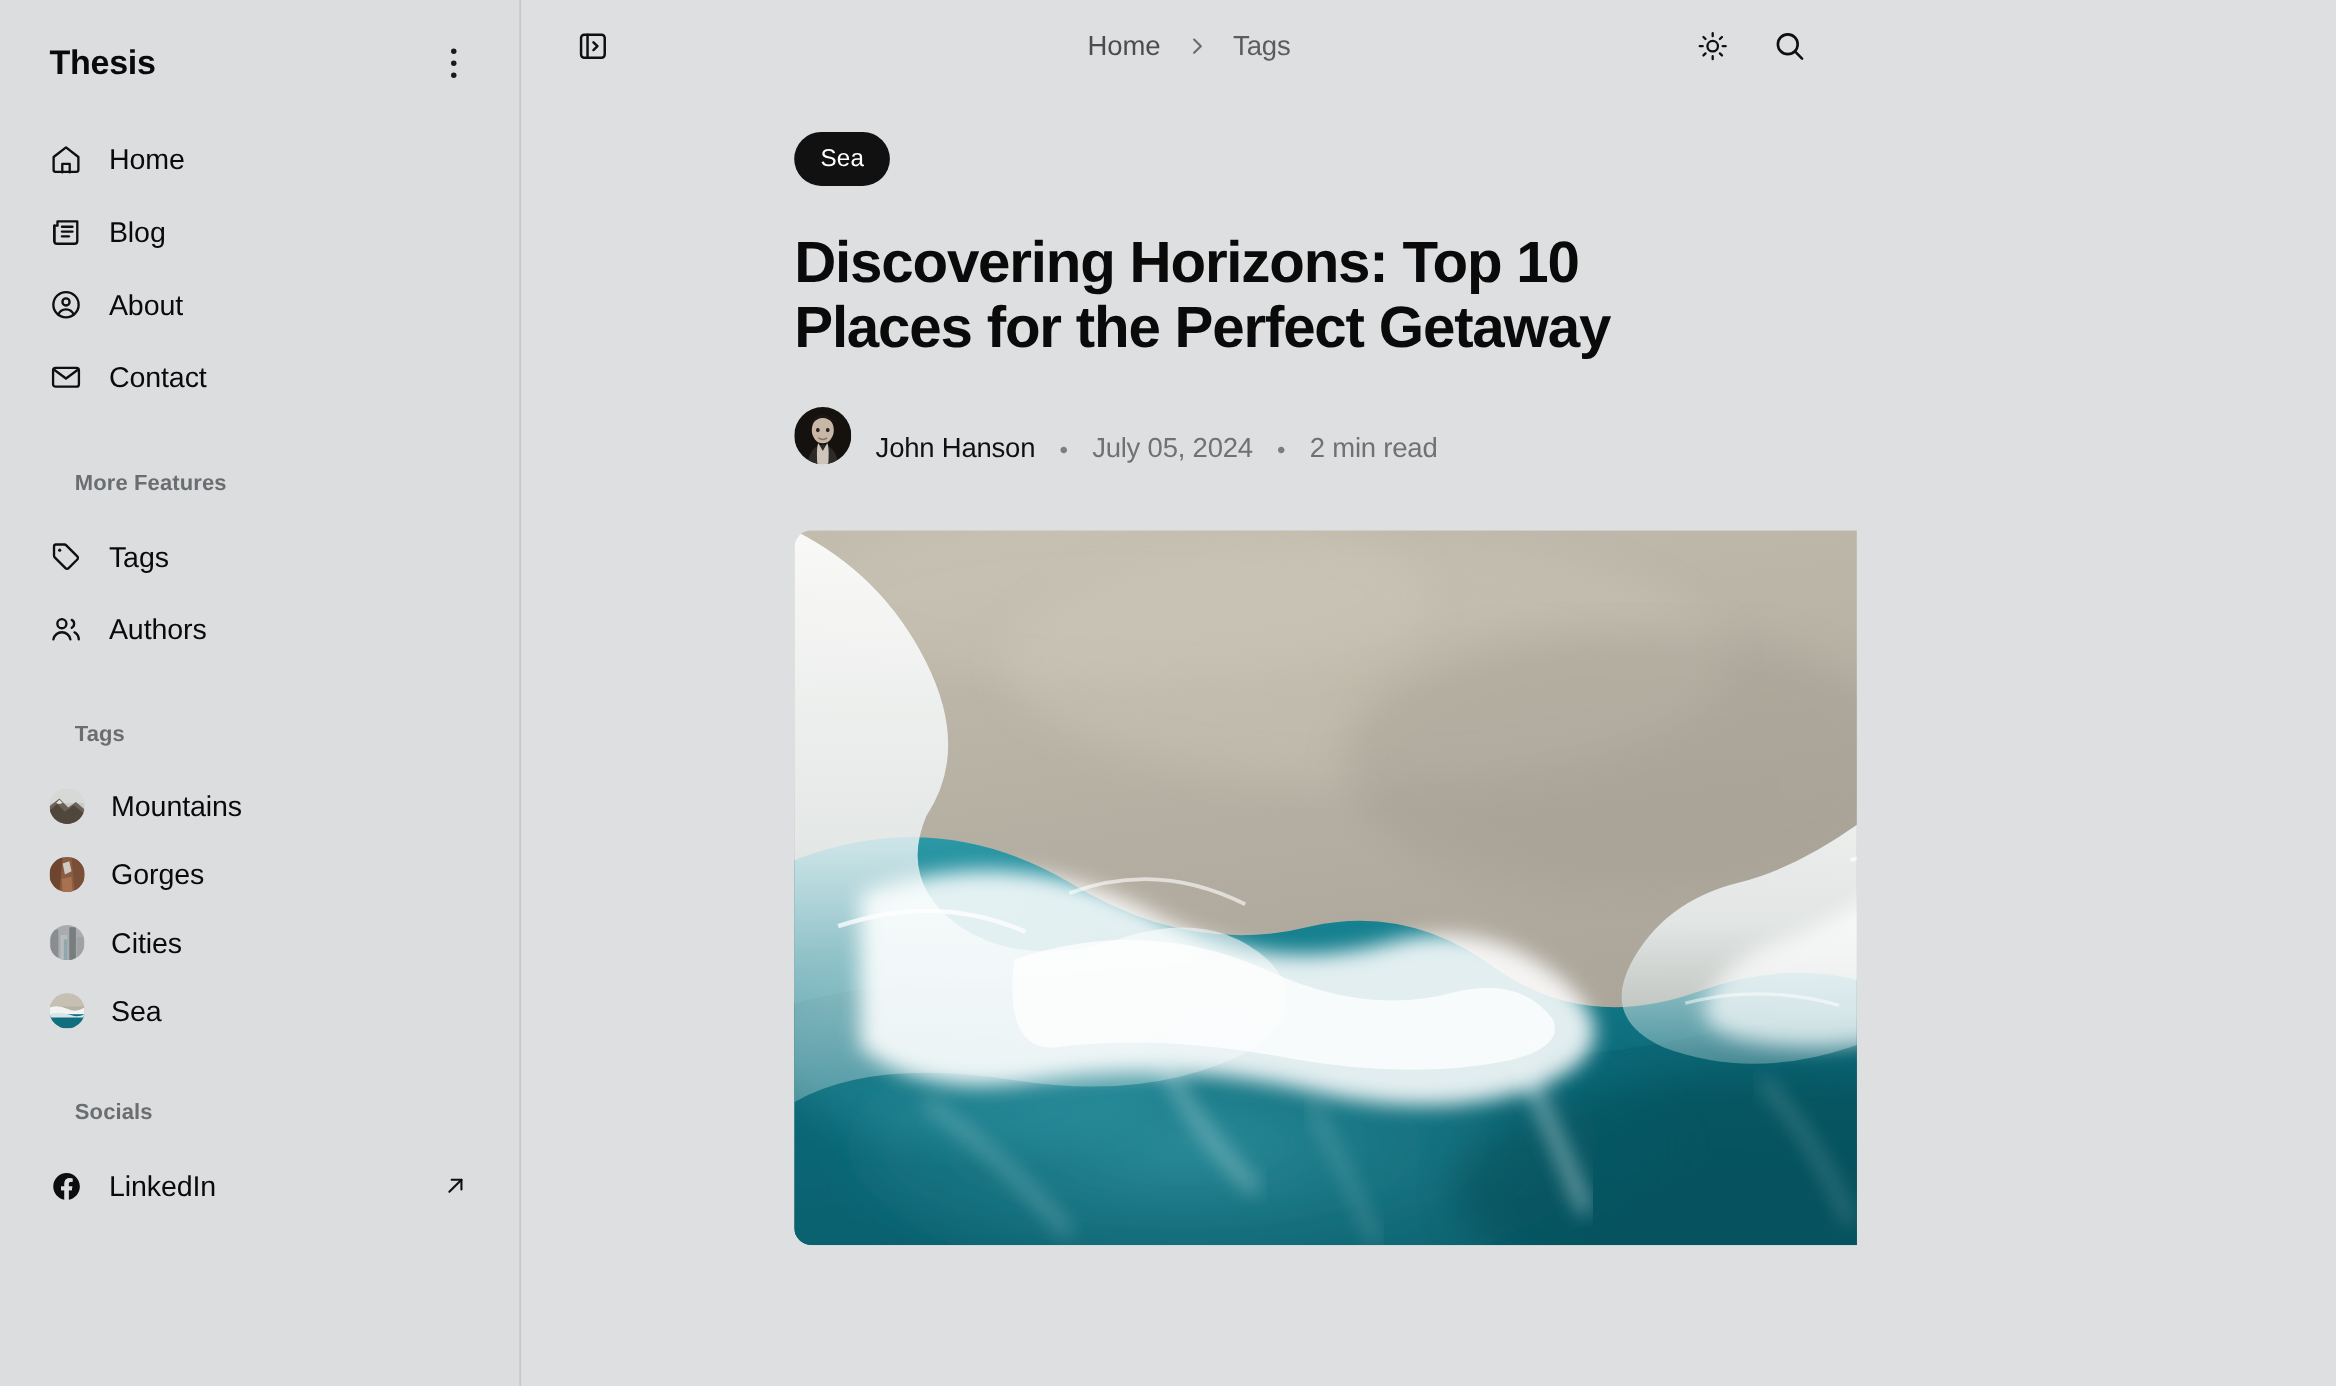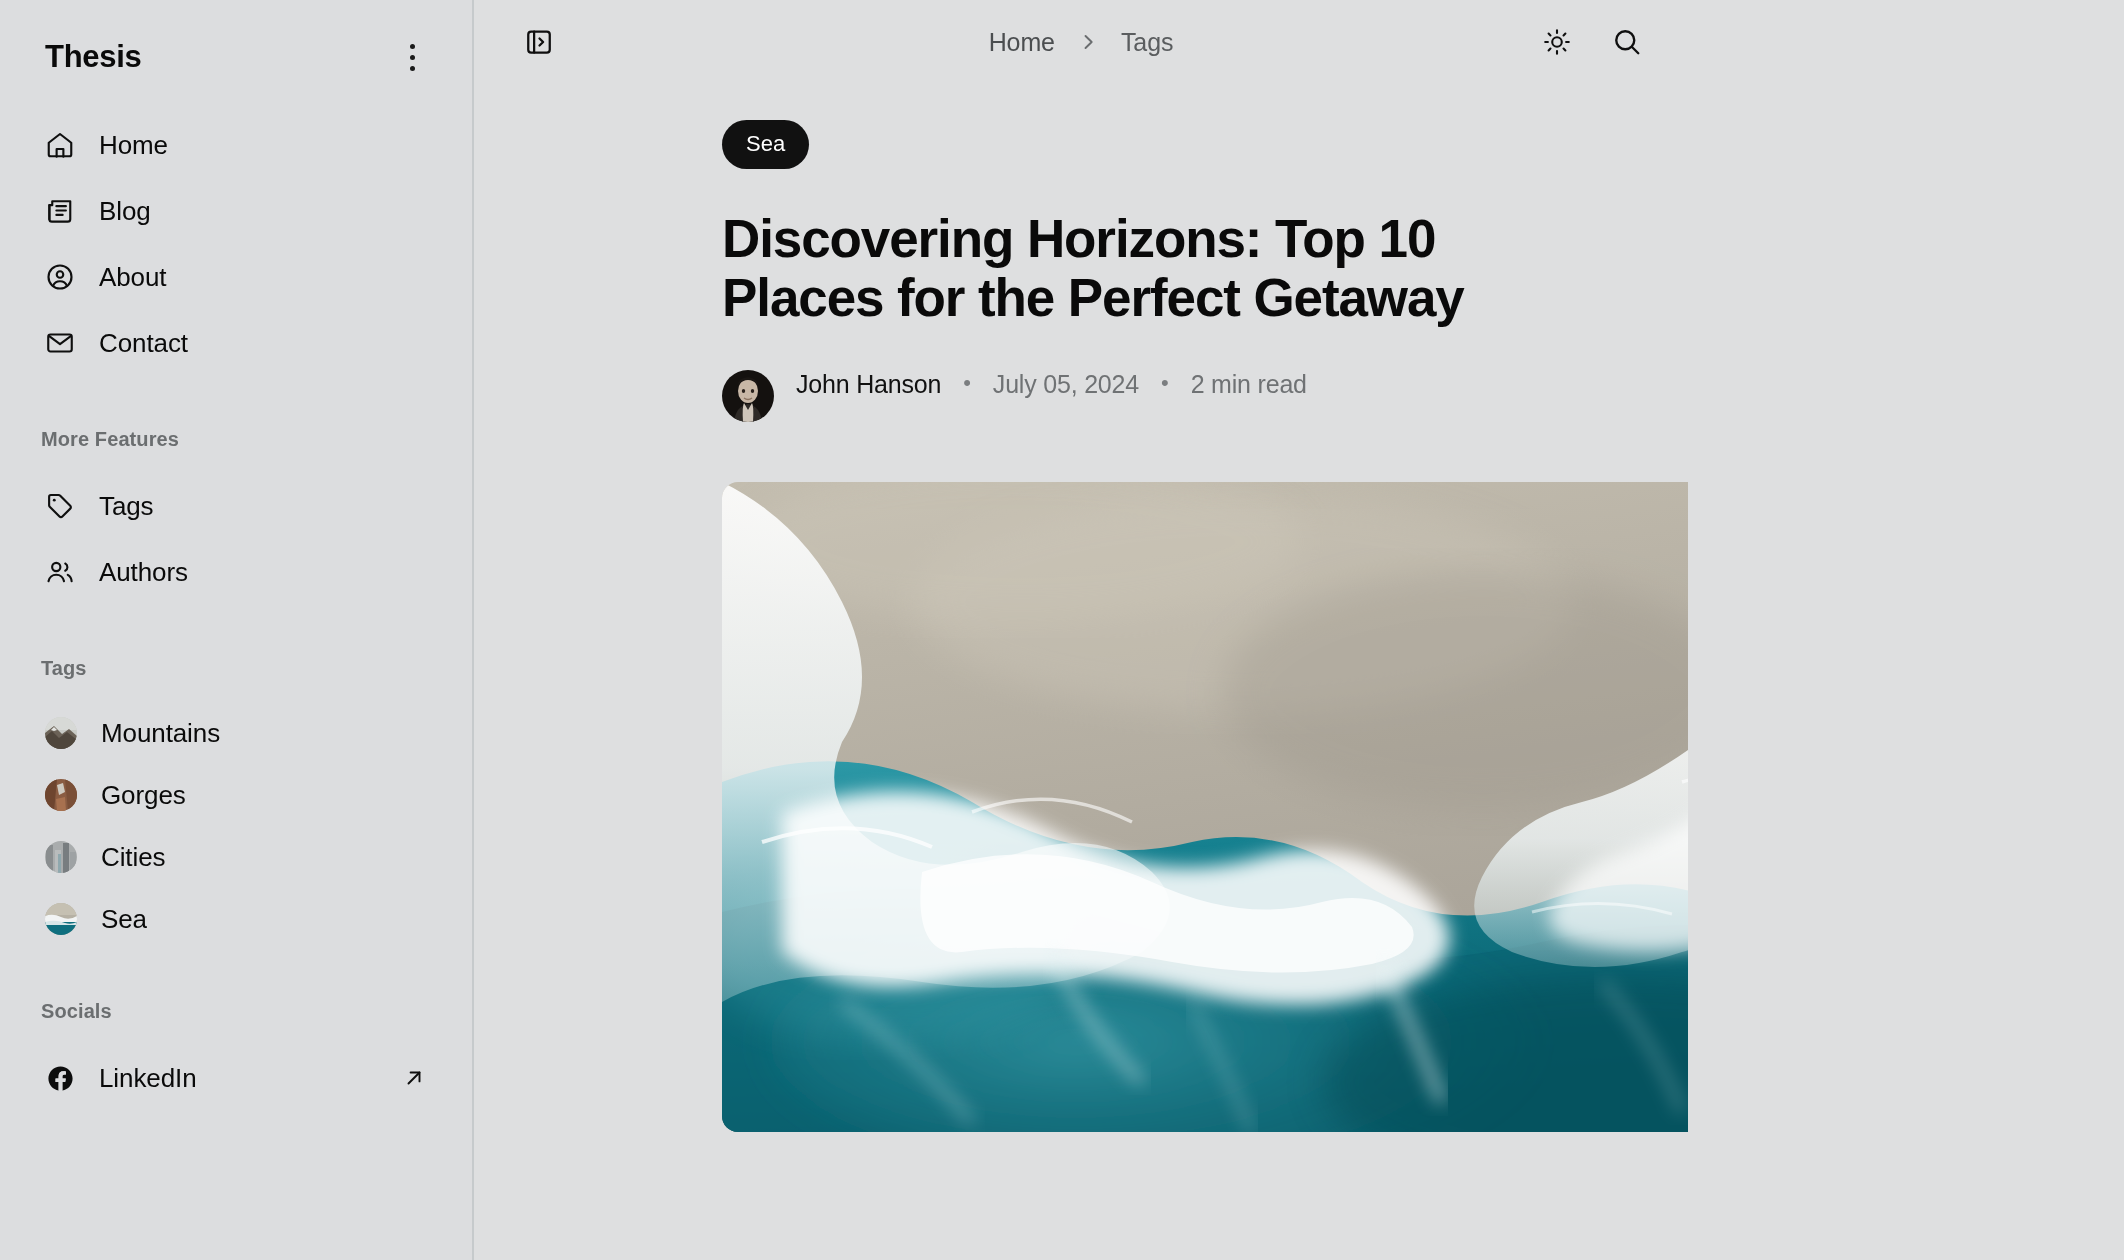--- a/index.html
+++ b/index.html
@@ -54,21 +54,21 @@
 
   .nav-group { margin-top: 28px; }
   .nav-group.features { margin-top: 52px; }
   .nav-group.tags { margin-top: 52px; }
   .nav-group.socials { margin-top: 50px; }
 
   .group-label {
     font-size: 20px;
     font-weight: 700;
     color: #6b6e70;
-    padding: 0 41px;
+    padding: 0 68px;
     margin-bottom: 22px;
     letter-spacing: 0.1px;
   }
 
   .nav-item {
     display: flex;
     align-items: center;
     gap: 24px;
     padding: 0 45px;
     height: 66px;
@@ -151,21 +151,21 @@
     line-height: 1.12;
     font-weight: 700;
     letter-spacing: -1.1px;
     color: #0a0a0a;
     max-width: 1130px;
   }
 
   .post-meta {
     margin-top: 42px;
     display: flex;
-    align-items: flex-start;
+    align-items: flex-end;
     gap: 18px;
     font-size: 25px;
   }
   .avatar {
     width: 52px; height: 52px;
     border-radius: 50%;
     overflow: hidden;
     flex: 0 0 52px;
   }
   .meta-author { color: #111; margin-left: 4px; letter-spacing: -0.2px; }

